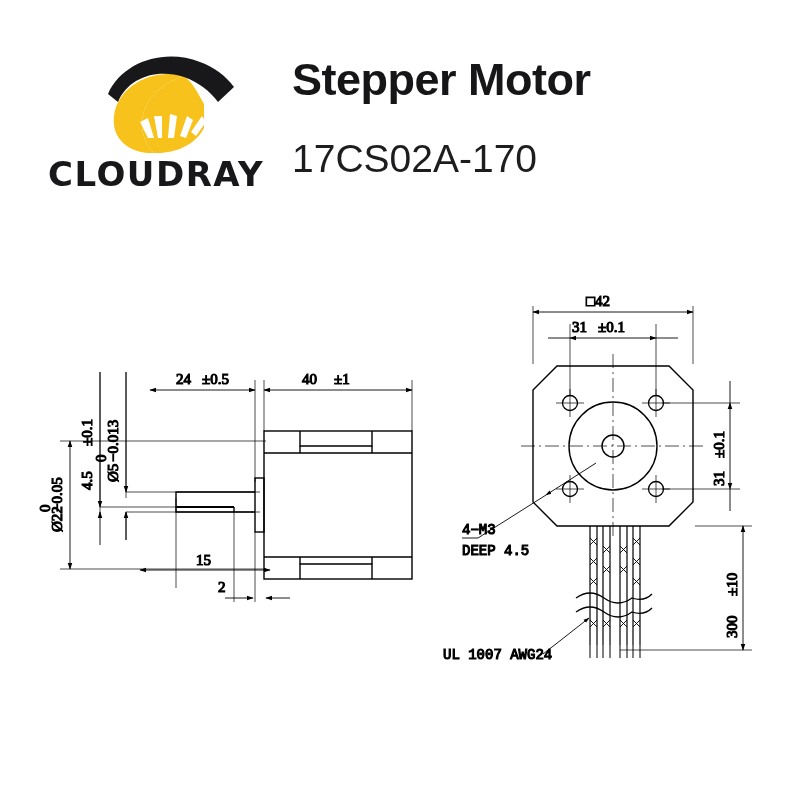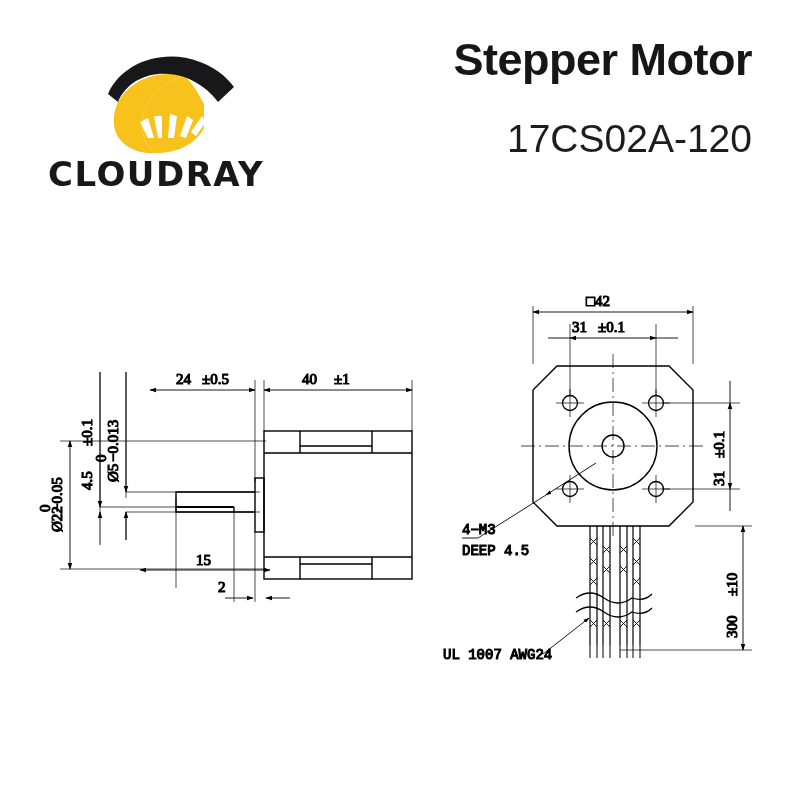--- a/index.html
+++ b/index.html
@@ -51,22 +51,22 @@
     font-size: 34px;
     font-weight: 700;
     letter-spacing: 1.5px;
     color: #18181a;
     font-family: "DejaVu Sans", sans-serif;
     white-space: nowrap;
   }
   .title-block {
     position: absolute;
     right: 48px;
-    top: 36px;
-    text-align: right;
+    top: 56px;
+    text-align: left;
     width: 460px;
   }
   .title-main {
     font-size: 45px;
     font-weight: 700;
     color: #161618;
     letter-spacing: -0.5px;
     line-height: 1.05;
     font-family: "Liberation Sans", sans-serif;
   }
@@ -125,21 +125,21 @@
 
           <path d="M16 48 C 30 16, 72 2, 108 16 C 122 21, 134 30, 142 41
                    L 126 56 C 118 45, 106 36, 92 31 C 64 22, 36 32, 26 56 Z" fill="#18181A"></path>
         </svg>
       </div>
       <div class="logo-word">CLOUDRAY</div>
     </div>
 
     <div class="title-block">
       <div class="title-main">Stepper Motor</div>
-      <div class="title-sub">17CS02A-120</div>
+      <div class="title-sub">17CS02A-170</div>
     </div>
   </div>
 
   <div class="drawing">
     <svg width="800" height="460" viewBox="0 0 800 460" xmlns="http://www.w3.org/2000/svg" stroke="#000" fill="none" stroke-width="1.1">
 
       <defs>
         <marker id="ar" viewBox="0 0 10 10" refX="9" refY="5" markerWidth="7" markerHeight="7" orient="auto-start-reverse" markerUnits="userSpaceOnUse">
           <path d="M0 1.6 L10 5 L0 8.4 z" fill="#000" stroke="none"></path>
         </marker>

